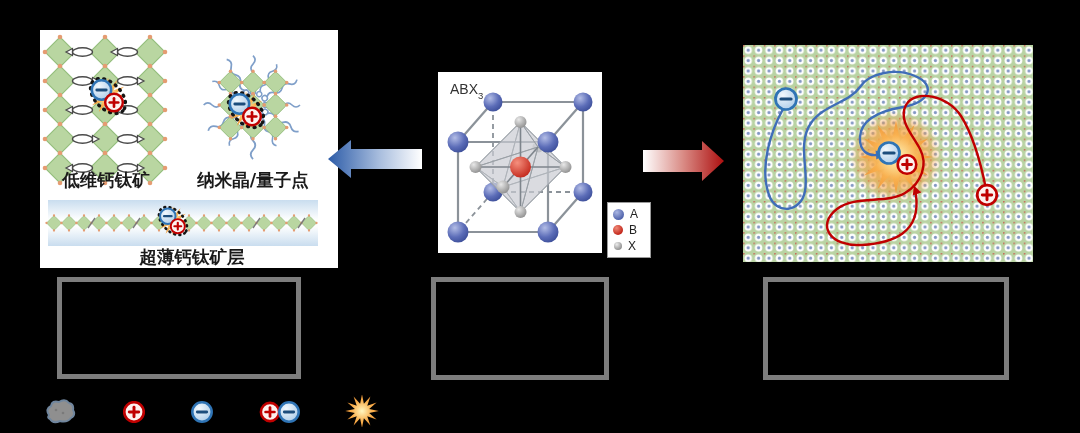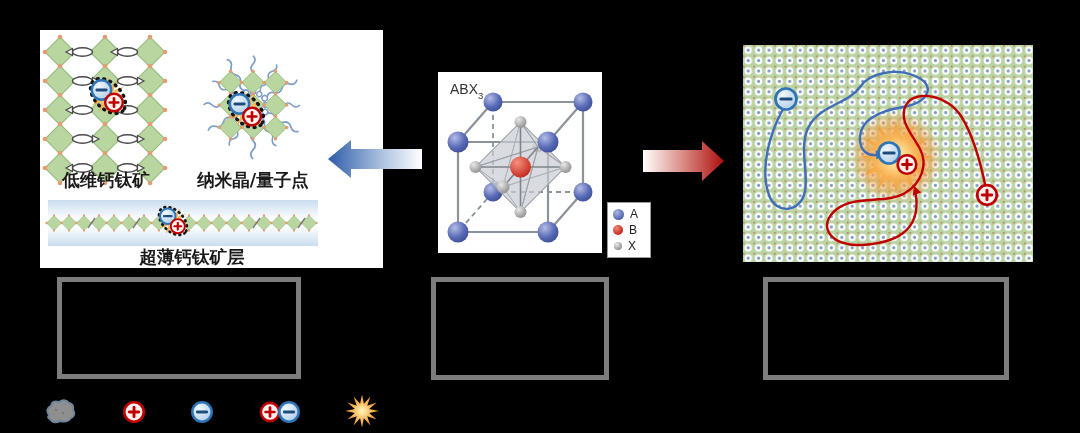--- a/index.html
+++ b/index.html
@@ -114,21 +114,21 @@
       <ellipse rx="10" ry="4.2" fill="#fff" stroke="#4a4a4a" stroke-width="1.4"></ellipse>
     </g>
 
     <g id="ligand">
       <circle cx="12.5" cy="0" r="2.5" fill="#fff" stroke="#7f9fc9" stroke-width="1.4"></circle>
       <path d="M15,0 Q19,-4 23,0 T31,0 T39,0 T47,0" fill="none" stroke="#7f9fc9" stroke-width="1.6"></path>
     </g>
   </defs>
 </svg>
 
-<div class="panel" style="left:40px;top:30px;width:343px;height:238px;">
+<div class="panel" style="left:40px;top:30px;width:298px;height:238px;">
   <svg width="285" height="238" viewBox="0 0 285 238">
 
     <g>
       <use href="#d15" x="20" y="22"></use>
         <use href="#d15" x="65" y="22"></use>
         <use href="#d15" x="110" y="22"></use>
       <use href="#d15" x="20" y="51"></use>
         <use href="#d15" x="65" y="51"></use>
         <use href="#d15" x="110" y="51"></use>
       <use href="#d15" x="20" y="80"></use>

